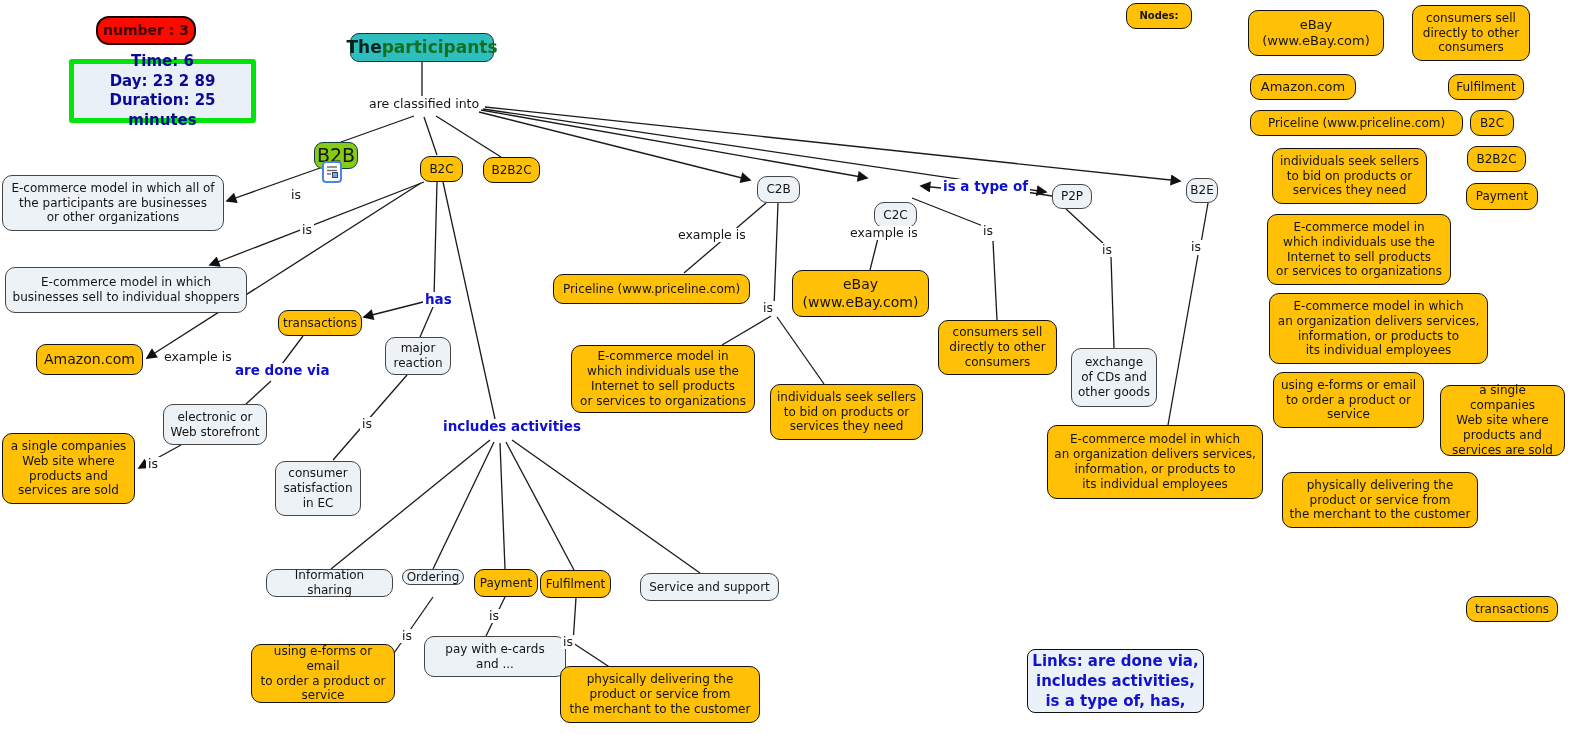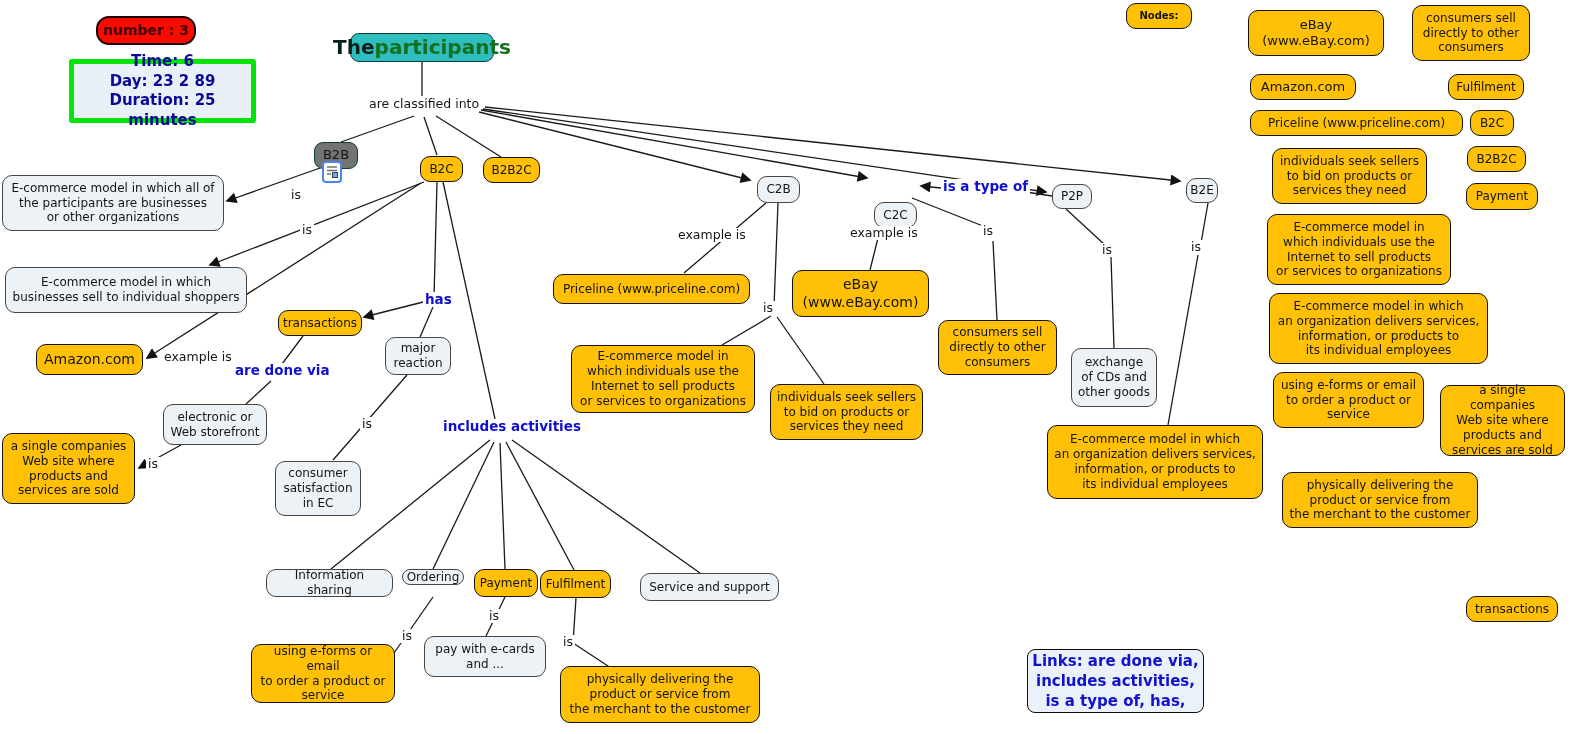--- a/index.html
+++ b/index.html
@@ -4,22 +4,22 @@
 <style>
   html,body{margin:0;padding:0;background:#ffffff;}
   #canvas{position:relative;width:1593px;height:734px;background:#ffffff;overflow:hidden;
           font-family:"DejaVu Sans","Liberation Sans",sans-serif;}
   #edges-layer{position:absolute;left:0;top:0;width:1593px;height:734px;pointer-events:none;}
   .node{position:absolute;box-sizing:border-box;display:flex;align-items:center;justify-content:center;
         text-align:center;white-space:pre-line;font:12px/1.24 "DejaVu Sans","Liberation Sans",sans-serif;
         color:#151515;border-radius:10px;padding:1px 4px;}
   .node.orange{background:#FFC005;border:1.5px solid #141414;}
   .node.white{background:#EDF2F6;border:1.3px solid #454545;}
-  .node.cyan{background:#737373;border:1.5px solid #123c3c;font-size:13px;border-radius:9px;}
-  .node.teal{background:#2FBEBE;border:1.6px solid #0d3b3b;font-weight:bold;font-size:20px;border-radius:9px;}
+  .node.cyan{background:#84cc16;border:1.5px solid #123c3c;font-size:19px;border-radius:9px;}
+  .node.teal{background:#2FBEBE;border:1.6px solid #0d3b3b;font-weight:bold;font-size:17px;border-radius:9px;}
   .node.red{background:#F90B00;border:2px solid #1c0000;color:#420000;font-weight:bold;font-size:14px;border-radius:13px;}
   .node.time{background:#E9F0F8;border:5px solid #00E40A;color:#0a0a96;font-weight:bold;font-size:15px;border-radius:3px;line-height:1.3;}
   .node.links{background:#EAF1F8;border:1.6px solid #101010;color:#1212cc;font-weight:bold;font-size:15px;border-radius:8px;line-height:1.35;}
   .node.nodes-title{background:#FFC005;border:1.6px solid #141414;font-weight:bold;font-size:10px;}
   .lbl{position:absolute;font:12.5px/1.1 "DejaVu Sans","Liberation Sans",sans-serif;color:#161616;
        background:#ffffff;padding:0 2px;white-space:nowrap;}
   .lbl.blue{color:#0f10cf;font-weight:bold;font-size:13.5px;}
   .res-icon{position:absolute;display:flex;align-items:center;justify-content:center;}
 </style>
 </head>
@@ -137,21 +137,21 @@
 information, or products to
 its individual employees</div>
       <div class="node white" style="left: 266px; top: 569px; width: 127px; height: 28px;">Information sharing</div>
       <div class="node white" style="left: 402px; top: 569px; width: 62px; height: 16px;">Ordering</div>
       <div class="node orange" style="left: 474px; top: 569px; width: 64px; height: 28px;">Payment</div>
       <div class="node orange" style="left: 540px; top: 570px; width: 71px; height: 28px;">Fulfilment</div>
       <div class="node white" style="left: 640px; top: 573px; width: 139px; height: 28px;">Service and support</div>
       <div class="node orange" style="left: 251px; top: 644px; width: 144px; height: 59px;">using e-forms or email
 to order a product or
 service</div>
-      <div class="node white" style="left: 424px; top: 636px; width: 122px; height: 41px;">pay with e-cards
+      <div class="node white" style="left: 424px; top: 636px; width: 142px; height: 41px;">pay with e-cards
 and ...</div>
       <div class="node orange" style="left: 560px; top: 666px; width: 200px; height: 57px;">physically delivering the
 product or service from
 the merchant to the customer</div>
       <div class="node nodes-title" style="left: 1126px; top: 3px; width: 66px; height: 26px;">Nodes:</div>
       <div class="node orange" style="left: 1248px; top: 10px; width: 136px; height: 46px; font-size: 13px;">eBay
 (www.eBay.com)</div>
       <div class="node orange" style="left: 1412px; top: 5px; width: 118px; height: 56px;">consumers sell
 directly to other
 consumers</div>

